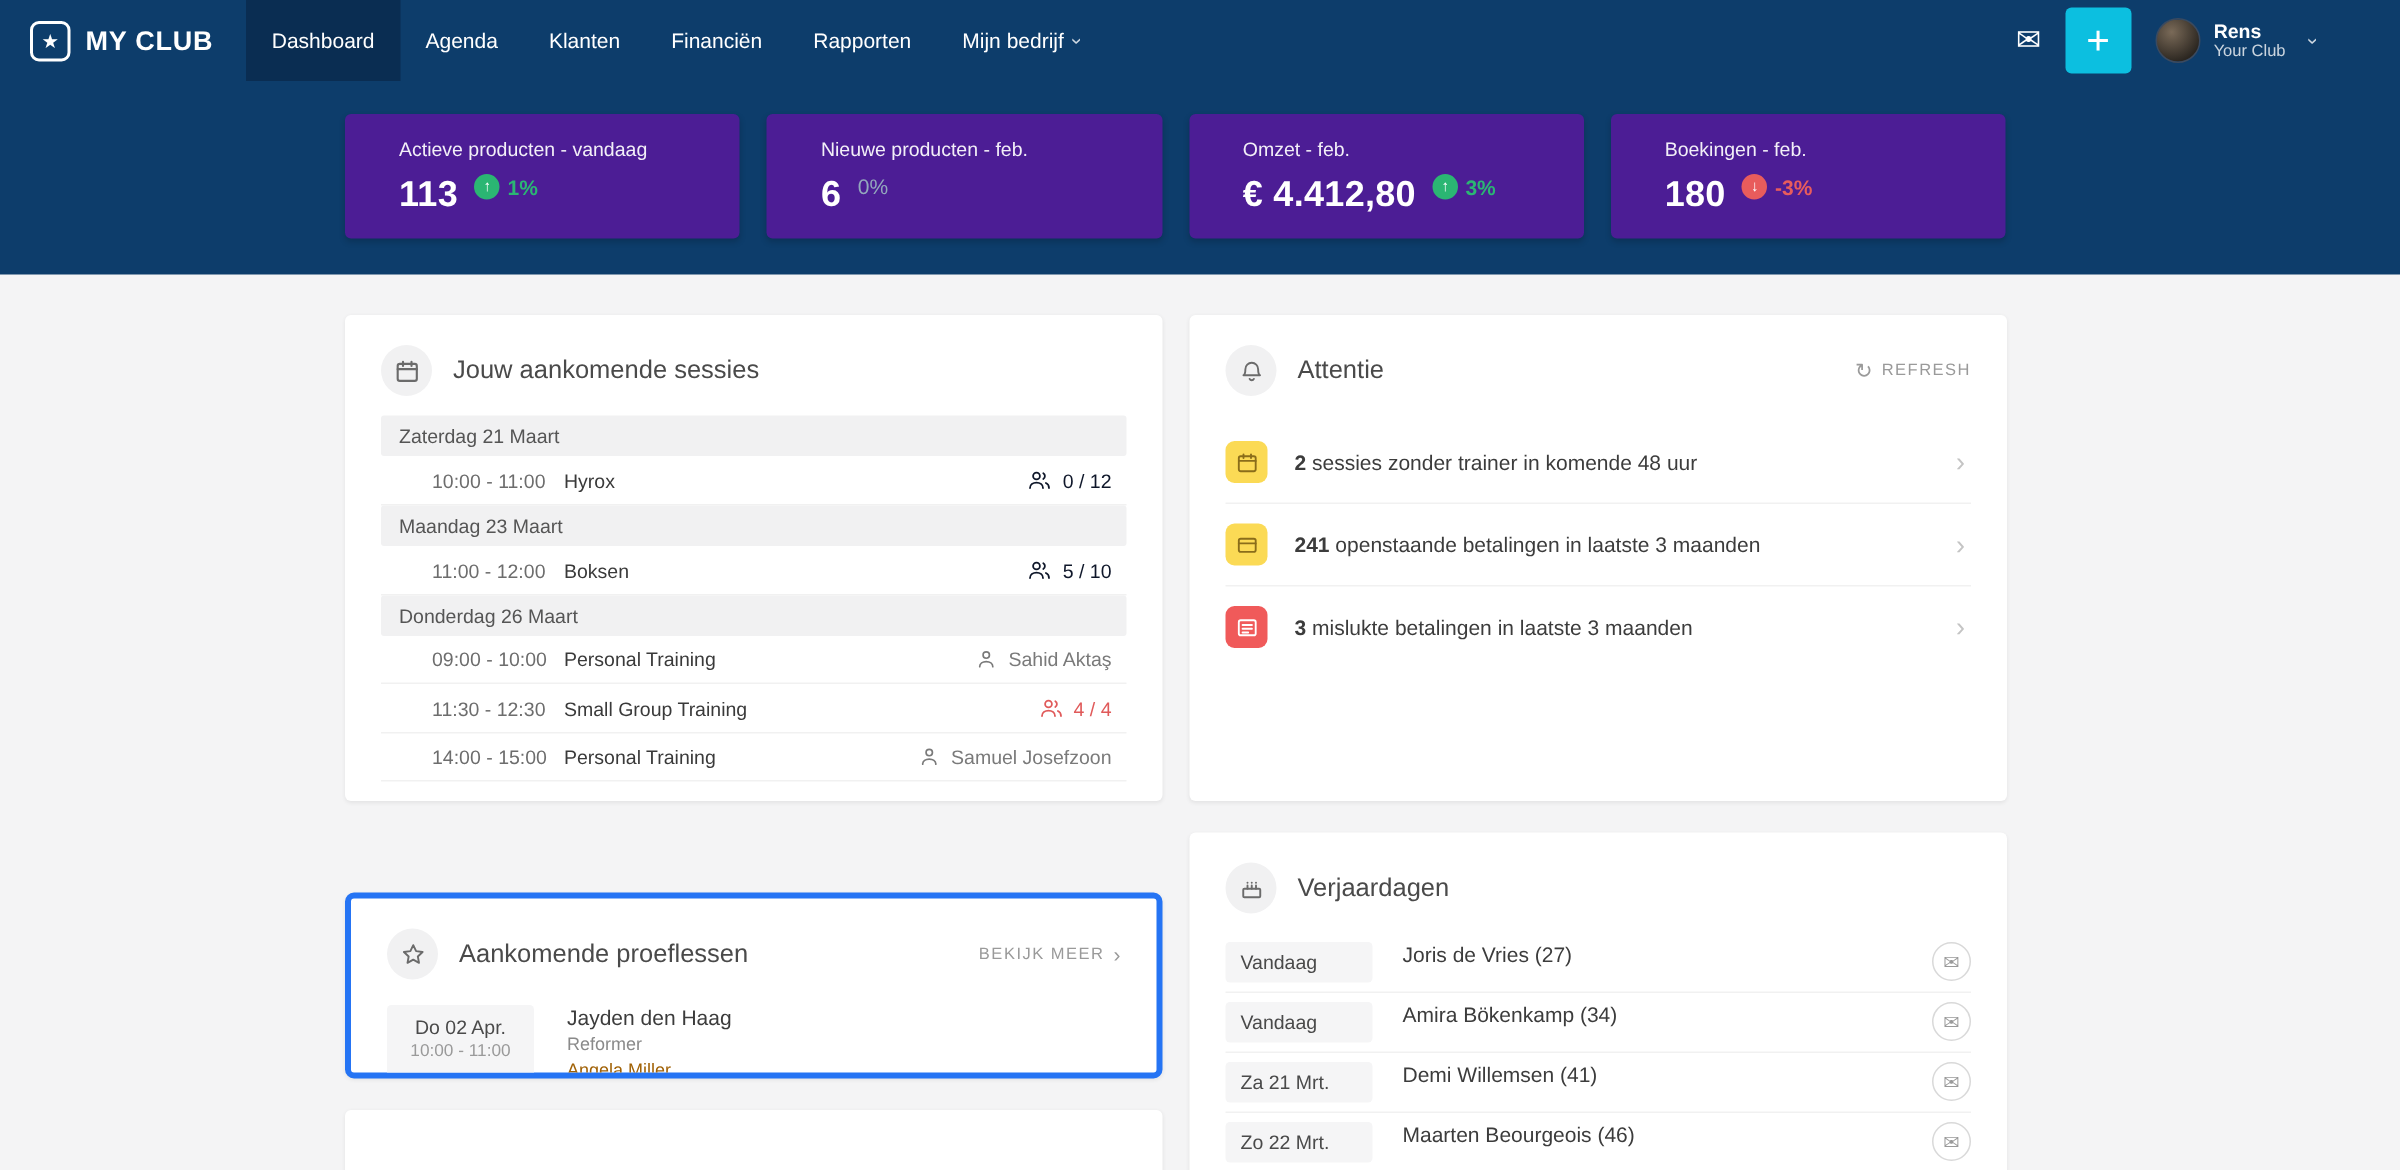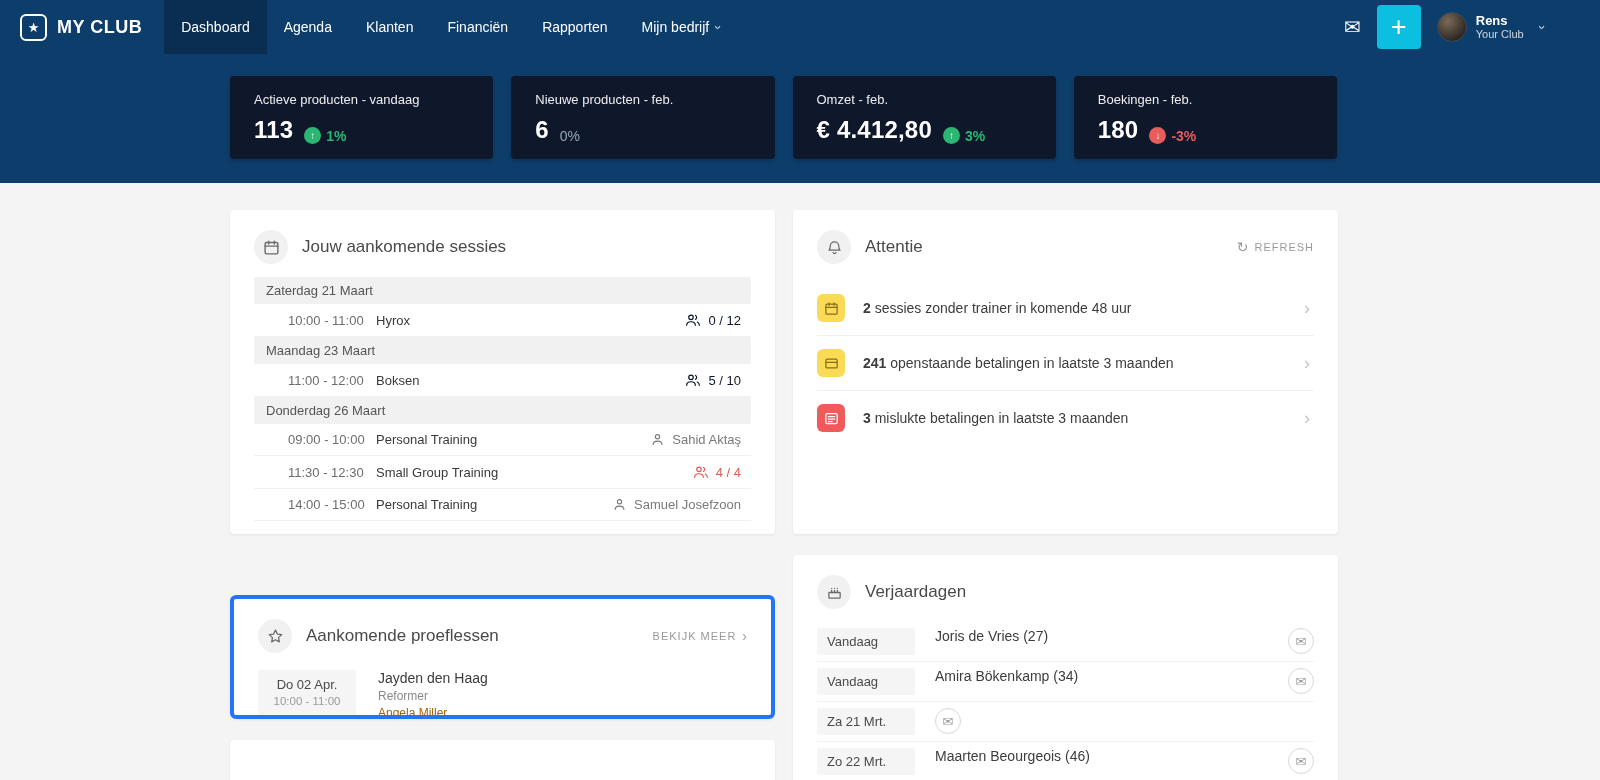--- a/index.html
+++ b/index.html
@@ -28,24 +28,24 @@
   .user-chip { display:flex; align-items:center; gap:9px; cursor:pointer; }
   .avatar { width:30px; height:30px; border-radius:50%;
             background: radial-gradient(circle at 35% 30%, #7a6a58, #2b2620 75%); border:1px solid #3a4a60; }
   .user-meta { line-height:1.2; }
   .user-name { font-size:13px; font-weight:bold; }
   .user-club { font-size:11px; opacity:.78; }
 
   
   .stats-band { background:#0d3d6b; padding:22px 0 24px; }
   .stats-row { display:flex; gap:18px; margin-left:230px; width:1107px; }
-  .stat-card { flex:1; background:#0f172a; border-radius:4px; padding:16px 24px 15px; color:#fff;
+  .stat-card { flex:1; background:#4c1d95; border-radius:4px; padding:16px 36px 15px; color:#fff;
                box-shadow:0 2px 4px rgba(0,0,0,.18); }
   .stat-label { font-size:13px; color:rgba(255,255,255,.93); margin-bottom:9px; }
-  .stat-value-row { display:flex; align-items:flex-end; gap:11px; }
+  .stat-value-row { display:flex; align-items:flex-start; gap:11px; }
   .stat-value { font-size:24px; font-weight:bold; letter-spacing:.2px; }
   .delta { display:flex; align-items:center; gap:5px; font-size:14px; font-weight:bold; }
   .delta .bubble { width:17px; height:17px; border-radius:50%; display:flex; align-items:center;
                    justify-content:center; font-size:10px; color:#fff; font-weight:normal; }
   .delta.up   { color:#2bb673; } .delta.up .bubble   { background:#2bb673; }
   .delta.down { color:#e85c5c; } .delta.down .bubble { background:#e85c5c; }
   .delta.flat { color:#93a7bd; font-weight:normal; }
 
   
   .main { padding-top:27px; }
@@ -369,20 +369,21 @@
             <span class="b-name">Joris de Vries (27)</span>
             <span class="b-mail">✉</span>
           </div>
           <div class="b-row">
             <span class="b-when">Vandaag</span>
             <span class="b-name">Amira Bökenkamp (34)</span>
             <span class="b-mail">✉</span>
           </div>
           <div class="b-row">
             <span class="b-when">Za 21 Mrt.</span>
+            <span class="b-name">Demi Willemsen (41)</span>
             <span class="b-mail">✉</span>
           </div>
           <div class="b-row">
             <span class="b-when">Zo 22 Mrt.</span>
             <span class="b-name">Maarten Beourgeois (46)</span>
             <span class="b-mail">✉</span>
           </div>
         </div>
       </section>
     </div>

